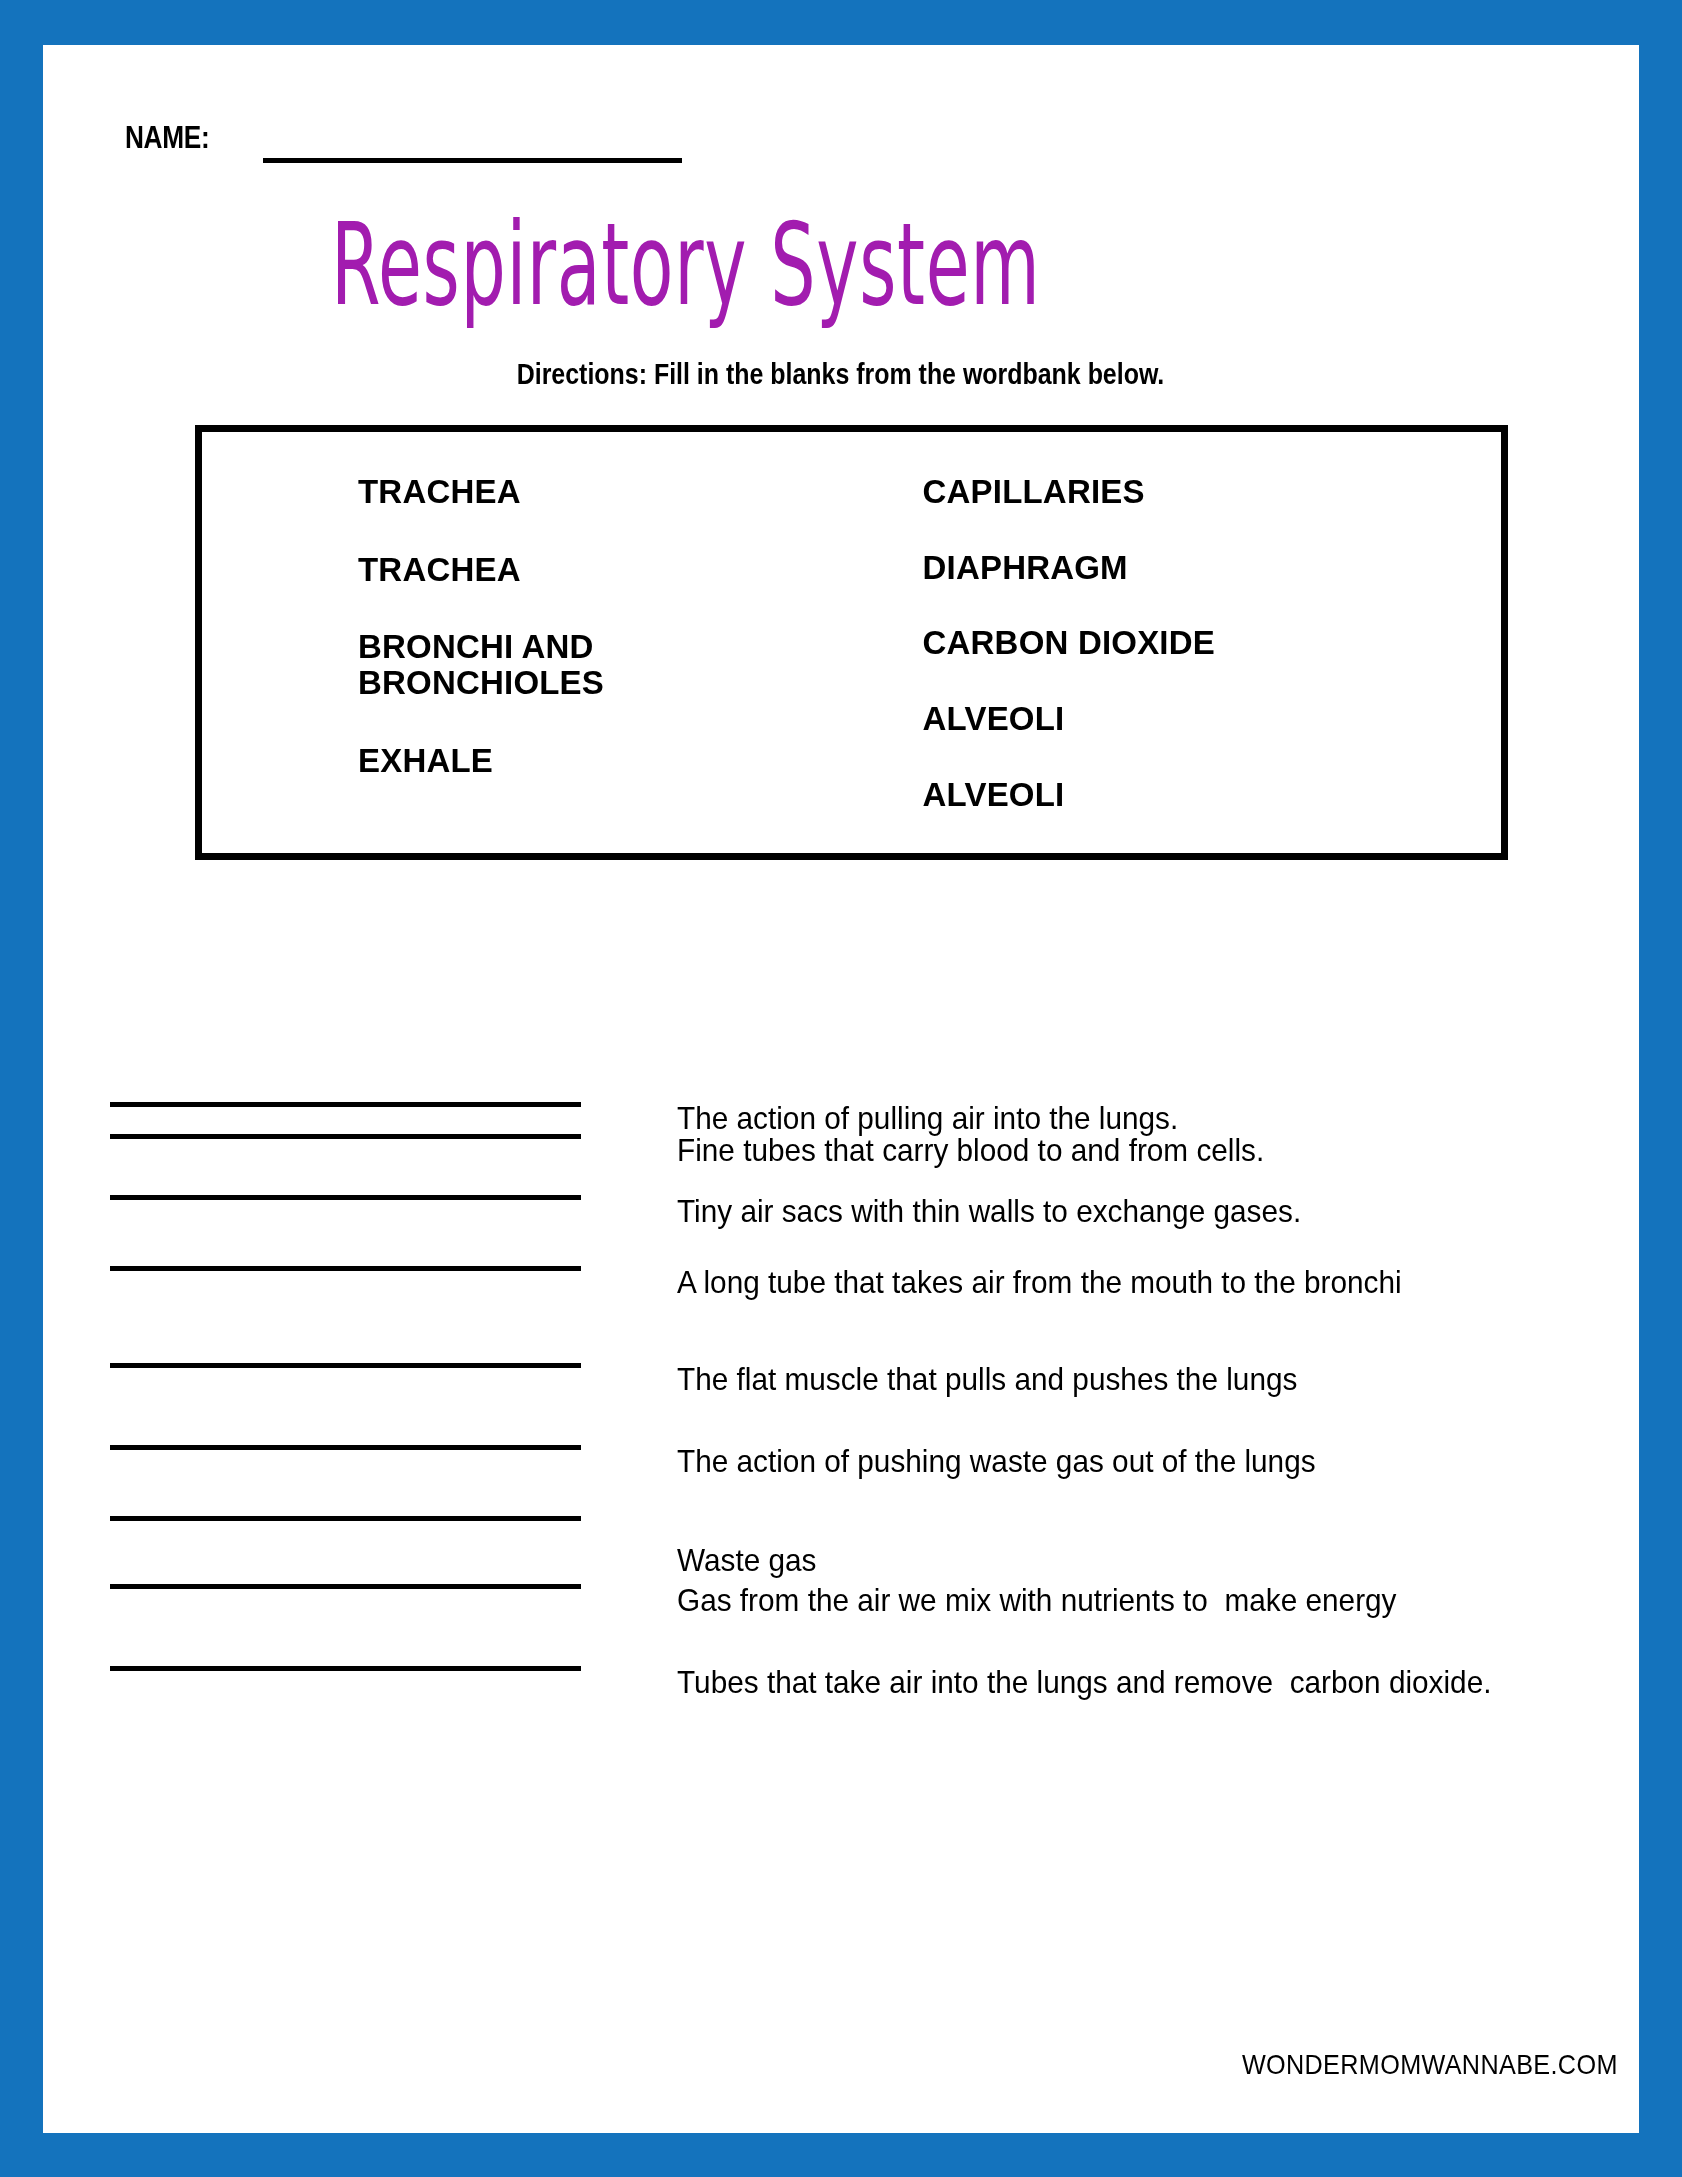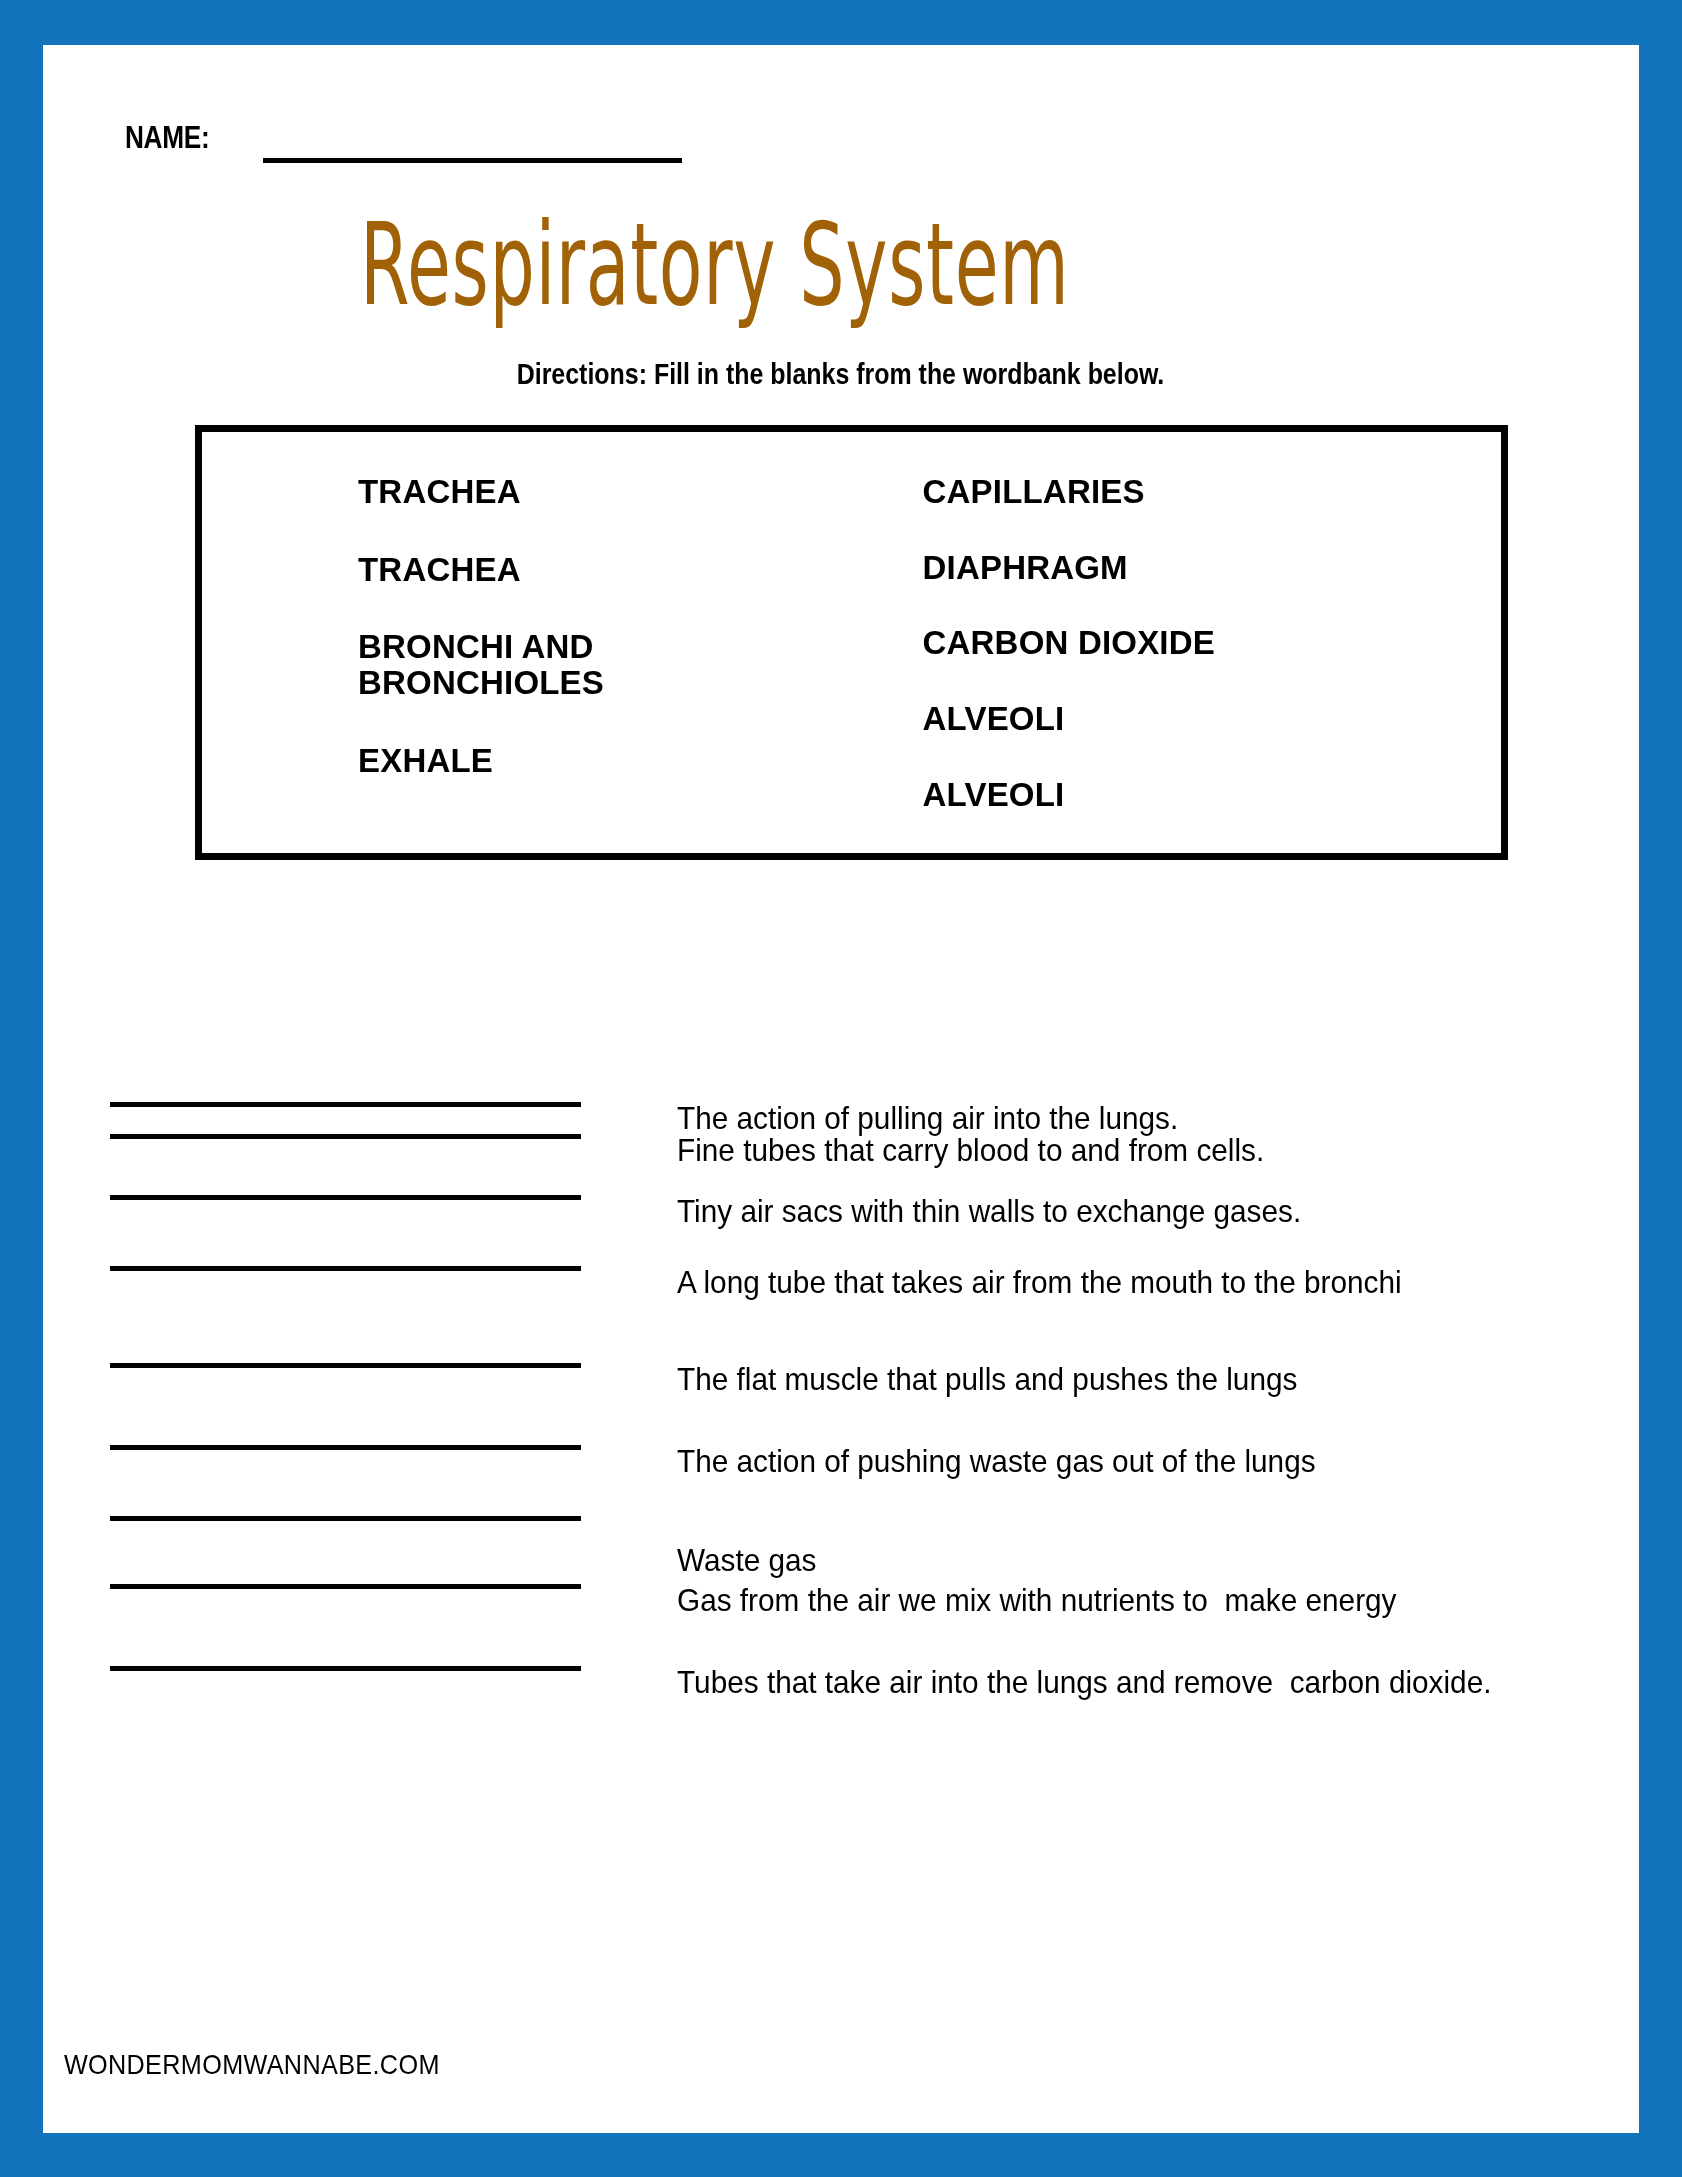--- a/index.html
+++ b/index.html
@@ -63,23 +63,22 @@
   #title {
     position: absolute;
     left: 0;
     top: 169px;
     width: 1285px;
     text-align: center;
     font-family: "DejaVu Sans", sans-serif;
     font-weight: 400;
     font-size: 102px;
     line-height: 1;
-    color: #a16207;
+    color: #a21caf;
     letter-spacing: 0.9px;
-    padding-left: 29px;
   }
   #title .t-inner {
     display: inline-block;
     transform: scaleX(0.70) scaleY(1.12);
     transform-origin: center center;
     white-space: nowrap;
   }
 
   
   #directions {
@@ -177,21 +176,21 @@
     transform: scaleX(0.93);
     transform-origin: left center;
   }
 
   
   #footer {
     position: absolute;
     left: 0;
     top: 2004px;
     width: 1596px;
-    text-align: left;
+    text-align: right;
     font-family: "Liberation Sans Narrow", "Liberation Sans", sans-serif;
     font-weight: 400;
     font-size: 28px;
     letter-spacing: 0.4px;
     color: #000;
   }
   #footer .f-inner {
     display: inline-block;
     transform: scaleX(0.90);
     transform-origin: center center;

